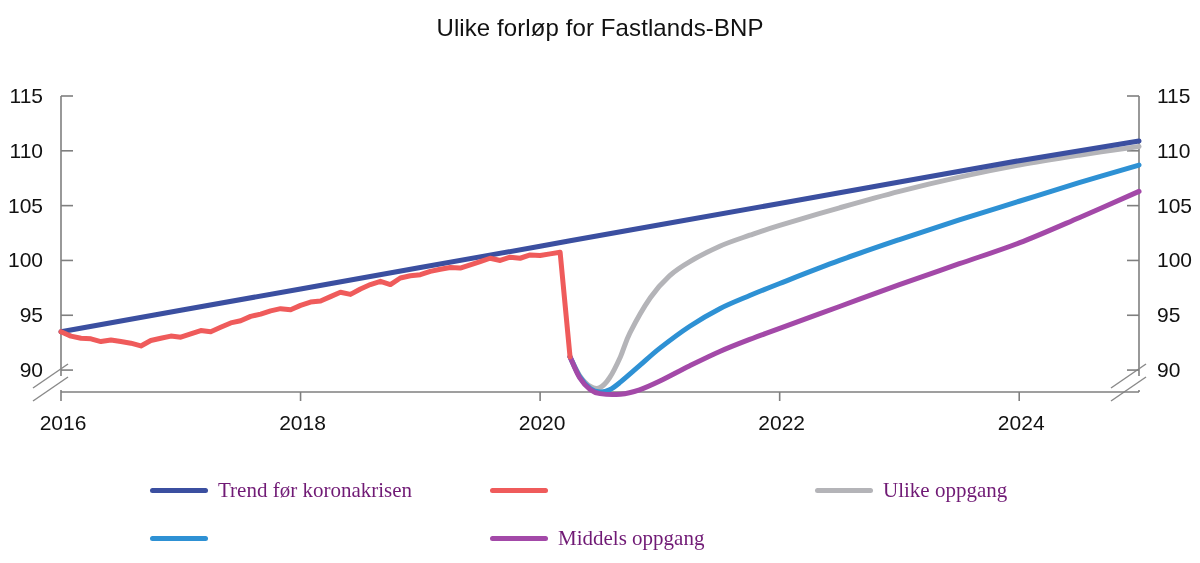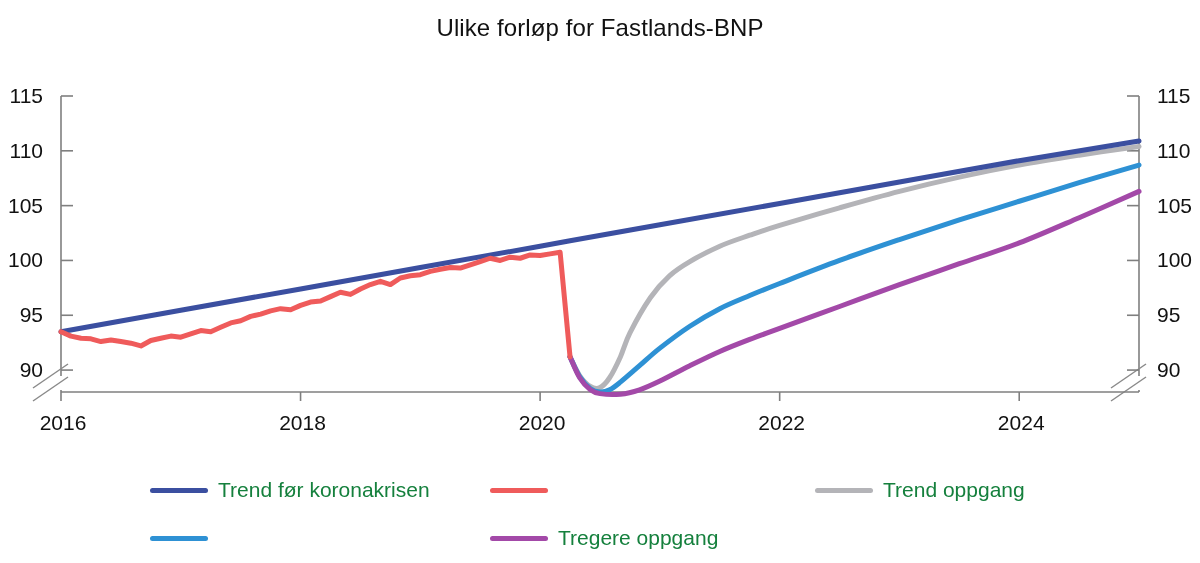--- a/index.html
+++ b/index.html
@@ -78,22 +78,23 @@
   }
   .legend-swatch {
     display: inline-block;
     width: 58px;
     height: 5px;
     border-radius: 2.5px;
     flex: 0 0 auto;
   }
   .legend-text {
     font-size: 21px;
-    color: #15803d;
+    color: #701a75;
     white-space: nowrap;
+    font-family: Liberation Serif, serif;
   }
 </style>
 </head>
 <body>
 
 <div id="root">
 
   <div id="chart-title">Ulike forløp for Fastlands-BNP</div>
 
   <svg id="plot-svg" width="1200" height="460">
@@ -156,24 +157,24 @@
   <div id="legend">
       <div class="legend-item">
         <span class="legend-swatch" style="background: rgb(59, 79, 160);"></span>
         <span class="legend-text">Trend før koronakrisen</span>
       </div>
       <div class="legend-item">
         <span class="legend-swatch" style="background: rgb(239, 91, 91);"></span>
       </div>
       <div class="legend-item">
         <span class="legend-swatch" style="background: rgb(180, 180, 184);"></span>
-        <span class="legend-text">Trend oppgang</span>
+        <span class="legend-text">Ulike oppgang</span>
       </div>
       <div class="legend-item">
         <span class="legend-swatch" style="background: rgb(46, 145, 212);"></span>
       </div>
       <div class="legend-item">
         <span class="legend-swatch" style="background: rgb(163, 73, 168);"></span>
-        <span class="legend-text">Tregere oppgang</span>
+        <span class="legend-text">Middels oppgang</span>
       </div>
     </div>
 
 </div>
 
 </body></html>

